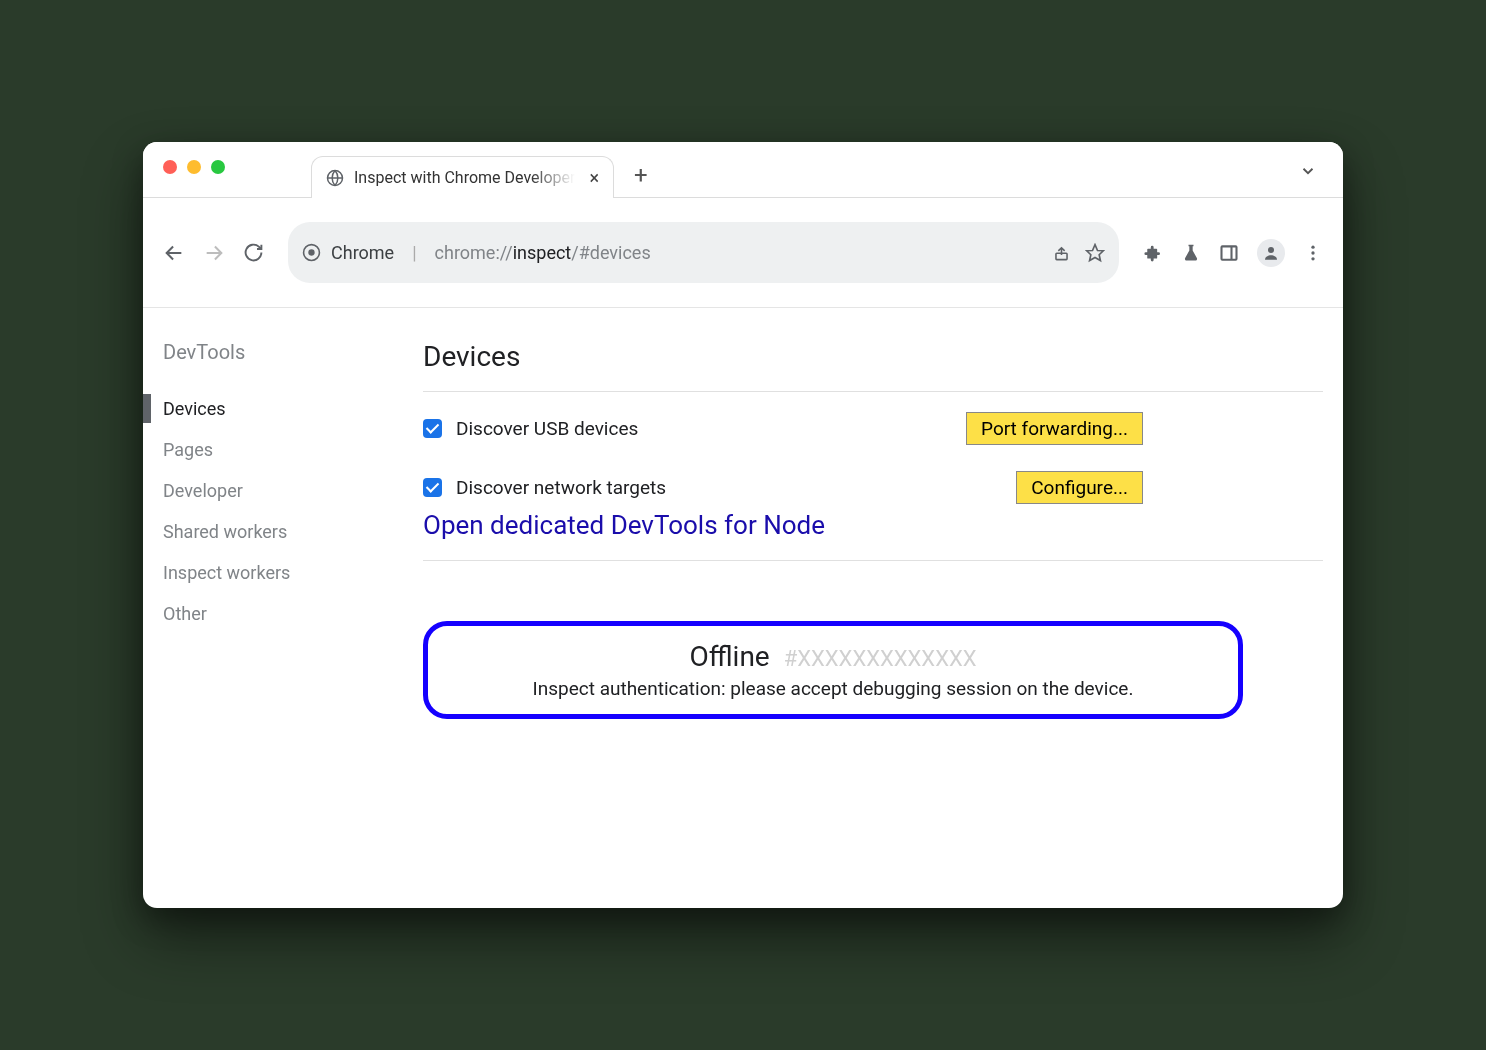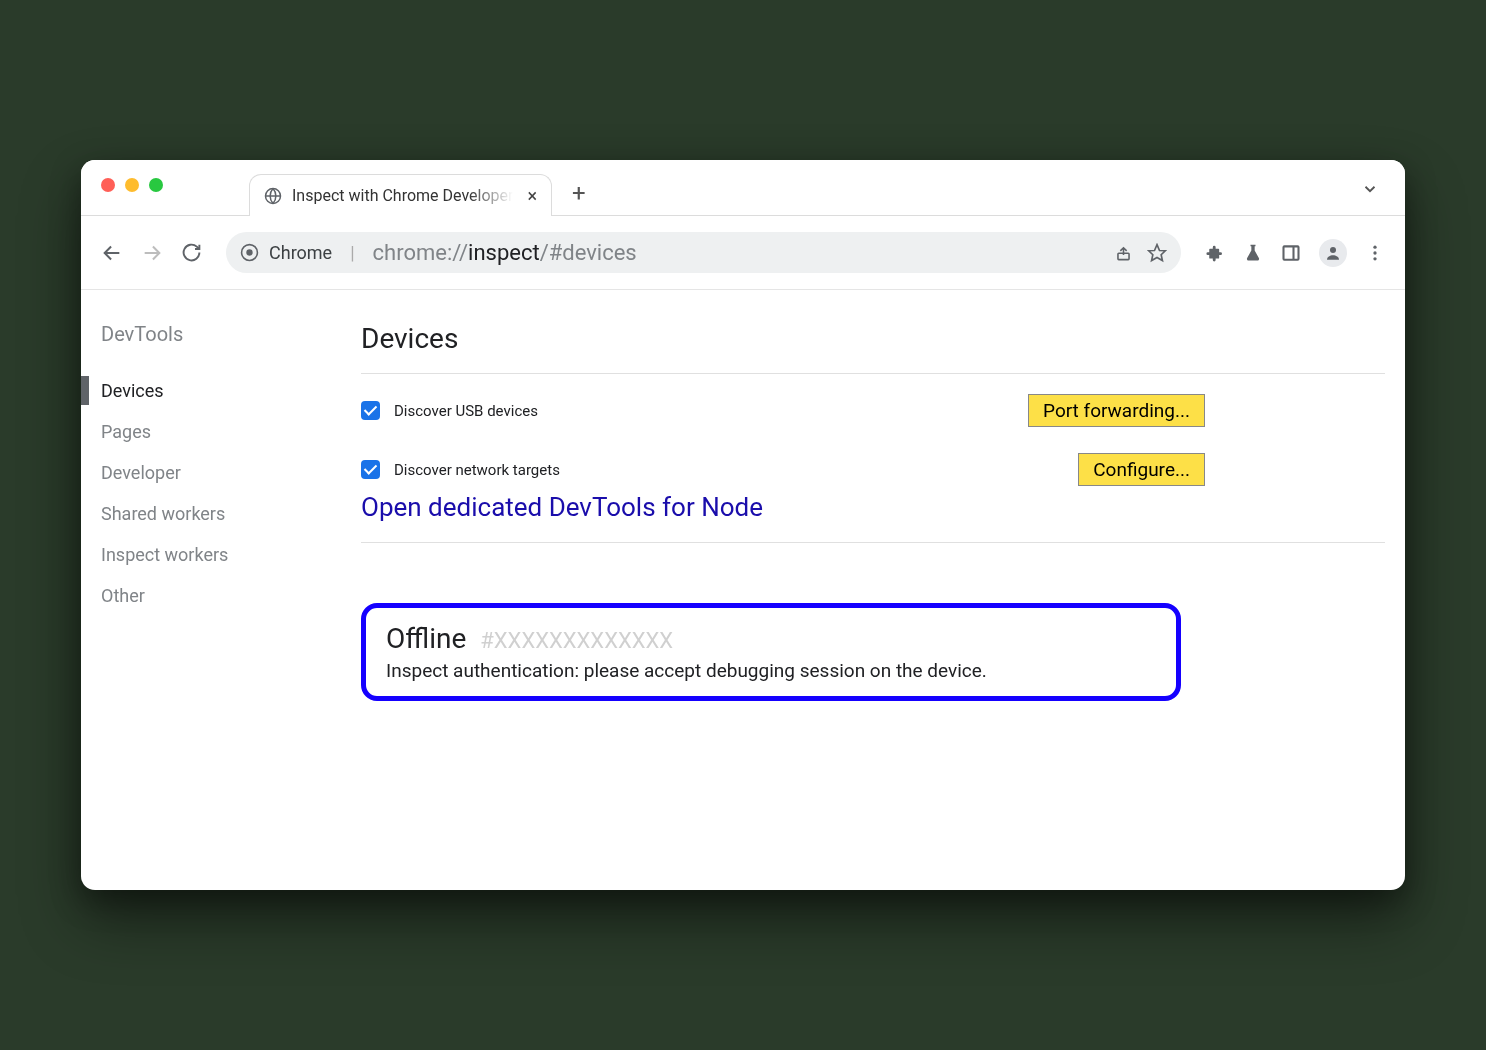--- a/index.html
+++ b/index.html
@@ -6,21 +6,21 @@
     body {
       font-family: -apple-system, BlinkMacSystemFont, "Segoe UI", Roboto, Helvetica, Arial, sans-serif;
       background: #2a3b2a;
       display: flex;
       align-items: center;
       justify-content: center;
       min-height: 1050px;
       width: 1486px;
     }
     .window {
-      width: 1324px;
+      width: 1200px;
       background: #fff;
       border-radius: 14px;
       box-shadow: 0 30px 60px rgba(0,0,0,0.45), 0 10px 30px rgba(0,0,0,0.35);
       overflow: hidden;
     }
     .titlebar {
       display: flex;
       align-items: flex-end;
       padding: 10px 18px 0 18px;
       height: 56px;
@@ -99,28 +99,28 @@
       align-items: center;
       cursor: pointer;
     }
     .toolbar .icon-btn.disabled { color: #bdbdbd; cursor: default; }
     .omnibox {
       flex: 1;
       display: flex;
       align-items: center;
       background: #eef0f1;
       border-radius: 22px;
-      padding: 8px 14px;
+      padding: 20px 14px;
       gap: 10px;
-      margin: 4px 6px;
+      margin: 12px 6px;
     }
     .omnibox .logo-icon { width: 19px; height: 19px; color: #5f6368; }
     .omnibox-label { font-size: 18px; color: #3c4043; }
     .omnibox-sep { color: #aaa; margin: 0 8px; font-size: 18px; }
-    .omnibox-url { font-size: 22px; color: #202124; }
+    .omnibox-url { font-size: 18px; color: #202124; }
     .omnibox-url .faded { color: #808488; }
     .omnibox-actions { margin-left: auto; display: flex; gap: 14px; }
     .toolbar-icons { display: flex; gap: 18px; align-items: center; }
     .avatar-circle {
       width: 28px; height: 28px; border-radius: 50%;
       background: #e8eaed;
       display: flex; align-items: center; justify-content: center;
     }
     .content {
       display: flex;
@@ -187,43 +187,44 @@
     }
     .checkbox::after {
       content: "";
       position: absolute;
       left: 6px; top: 2px;
       width: 5px; height: 10px;
       border: solid #fff;
       border-width: 0 2.5px 2.5px 0;
       transform: rotate(45deg);
     }
-    .row-label { font-size: 15px; color: #202124; }
+    .row-label { font-size: 19px; color: #202124; }
     .row-button {
       margin-left: auto;
       margin-right: 180px;
       font-size: 19px;
       padding: 4px 14px;
       background: #fde047;
       border: 1px solid #888;
       cursor: pointer;
       font-family: inherit;
     }
     .link {
       font-size: 26px;
       color: #1a0dab;
       text-decoration: none;
       cursor: pointer;
     }
     .highlight-box {
       margin-top: 60px;
       border: 5px solid #1500ff;
-      border-radius: 16px;
+      border-radius: 24px;
       padding: 14px 20px;
       max-width: 820px;
+      text-align: center;
     }
     .device-status {
       font-size: 28px;
       color: #202124;
       font-weight: 400;
     }
     .device-id {
       font-size: 22px;
       color: #d0d0d0;
       font-weight: 400;

